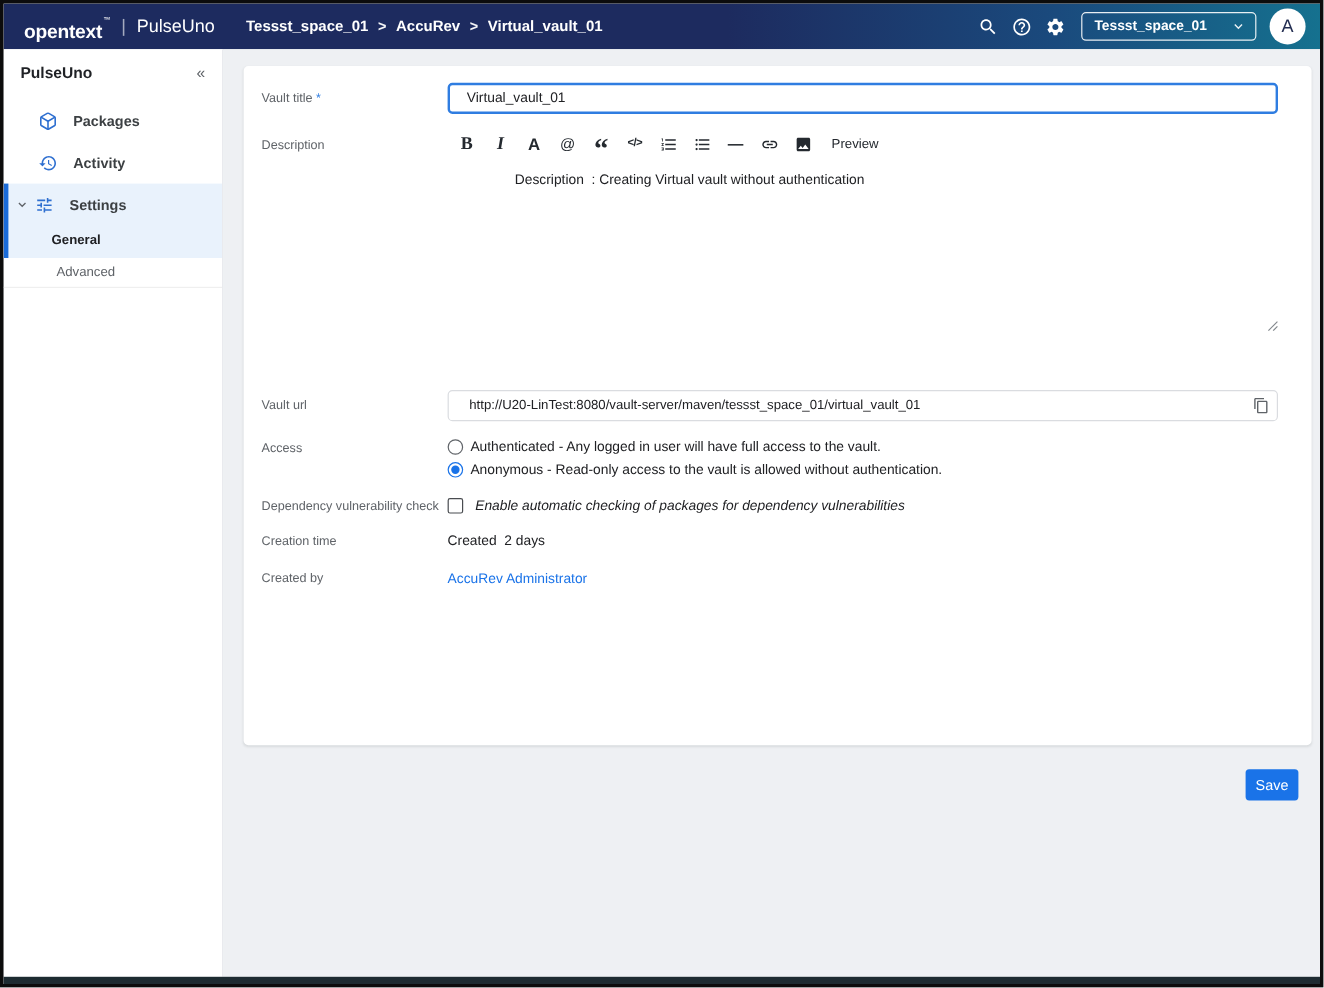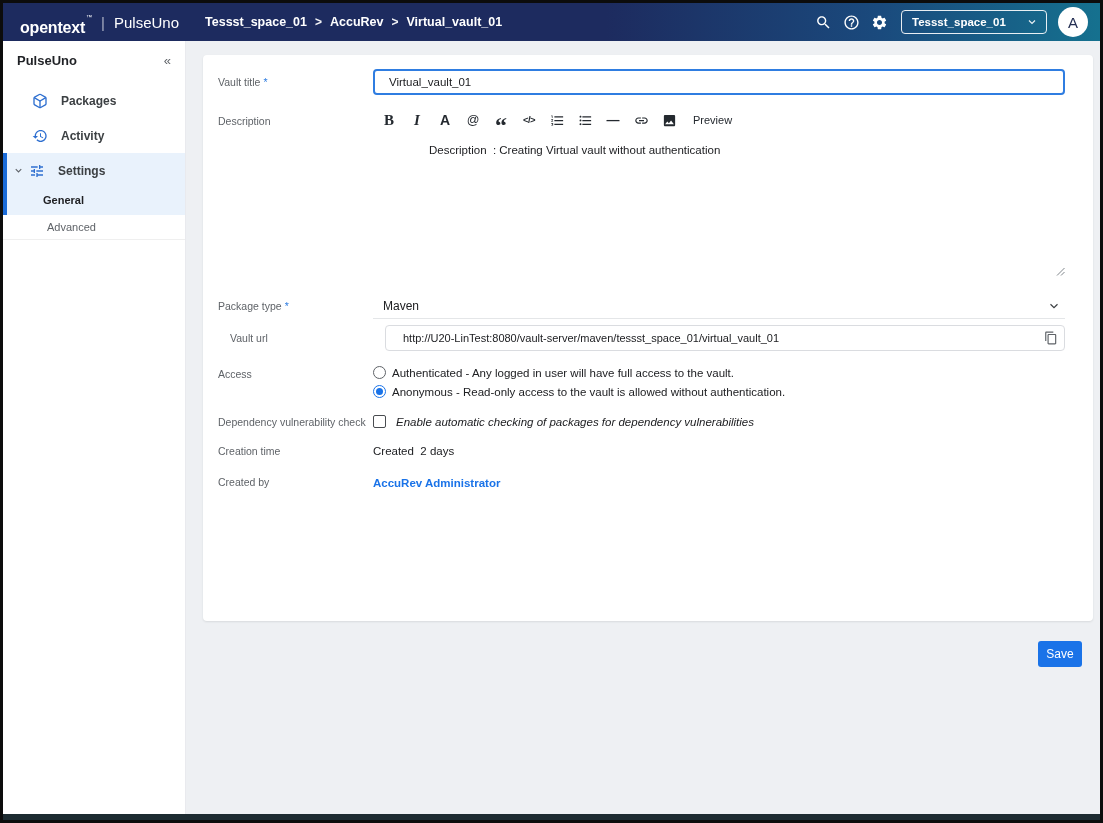--- a/index.html
+++ b/index.html
@@ -81,40 +81,40 @@
   .tb-preview { margin-left:4px; font-size:11px; width:auto; }
   .editor-area { position:relative; height:148px; }
   .md-text { padding:14px 0 0 8px; font-size:11.5px; color:#202124; white-space:pre;margin-left:48px; }
   .resize-grip { position:absolute; right:0; bottom:2px; color:#80868b; cursor:nwse-resize; display:flex; }
 
   .row-pkg { top:238px; }
   .select-box { position:relative; height:26px; border-bottom:1px solid #e4e6e8; display:flex;
                 align-items:center; padding:0 4px 0 10px; font-size:12px; color:#202124; cursor:pointer; }
   .select-box .chev { margin-left:auto; color:#3c4043; display:flex; }
 
-  .row-url { top:270px;margin-left:12px; }
+  .row-url { top:270px; }
   .url-wrap { position:relative; }
   .copy-btn { position:absolute; right:7px; top:6px; background:none; border:none; color:#5f6368;
               cursor:pointer; display:flex; padding:0; }
 
   .row-access { top:308px; align-items:start; }
   .row-access .flabel { padding-top:5px; }
   .radio-row { display:flex; align-items:center; gap:6px; height:19px; font-size:11.5px; color:#202124; }
   .radio { width:13px; height:13px; border-radius:50%; border:1.5px solid #5f6368; flex:0 0 13px; position:relative; }
   .radio.checked { border-color:#1a73e8; }
   .radio.checked::after { content:""; position:absolute; inset:2px; border-radius:50%; background:#1a73e8; }
 
   .row-dep { top:360px; }
   .dep-row { display:flex; align-items:center; gap:10px; font-size:11.5px; color:#202124;font-style:italic; }
   .checkbox { width:13px; height:13px; border:1.5px solid #494c50; border-radius:2px; flex:0 0 13px; }
 
   .row-time { top:390px; }
   .row-by { top:418px; }
   .value-text { font-size:11.5px; color:#202124; white-space:pre; }
-  .link { font-size:11.5px; color:#1a73e8; font-weight:700; text-decoration:none; cursor:pointer; }
+  .link { font-size:11.5px; color:#1a73e8; font-weight:400; text-decoration:none; cursor:pointer; }
 
   .footer-bar { display:flex; justify-content:flex-end; padding:20px 18px 0 0; }
   .save-btn { width:44px; height:26px; background:#1a73e8; color:#fff; border:none; border-radius:3px;
               font-size:12px; font-family:inherit; cursor:pointer; }
 
   .bottom-strip { flex:0 0 6px; background:#1d2b31; }
 </style>
 </head>
 <body>
 
@@ -264,33 +264,20 @@
               <span class="resize-grip">
                 <svg width="10" height="10" viewBox="0 0 10 10" fill="none" stroke="currentColor" stroke-width="1">
                     <path d="M2 9.5 9.5 2"></path>
                     <path d="M6 9.5 9.5 6"></path>
                   </svg>
               </span>
             </div>
           </div>
         </div>
 
-        <div class="row row-pkg">
-          <div class="flabel">
-            <span>Package type</span><span class="req">*</span>
-          </div>
-          <div class="select-box">
-            <span>Maven</span>
-            <span class="chev">
-              <svg width="14" height="14" viewBox="0 0 24 24" fill="none" stroke="currentColor" stroke-width="2">
-                  <path d="M6 9l6 6 6-6"></path>
-                </svg>
-            </span>
-          </div>
-        </div>
 
         <div class="row row-url">
           <div class="flabel">Vault url</div>
           <div class="url-wrap">
             <input class="text-input plain" type="text" value="http://U20-LinTest:8080/vault-server/maven/tessst_space_01/virtual_vault_01" style="">
             <button class="copy-btn">
               <svg width="14" height="14" viewBox="0 0 24 24" fill="currentColor">
                   <path d="M16 1H4c-1.1 0-2 .9-2 2v14h2V3h12V1zm3 4H8c-1.1 0-2 .9-2 2v14c0 1.1.9 2 2 2h11c1.1 0 2-.9 2-2V7c0-1.1-.9-2-2-2zm0 16H8V7h11v14z"></path>
                 </svg>
             </button>

